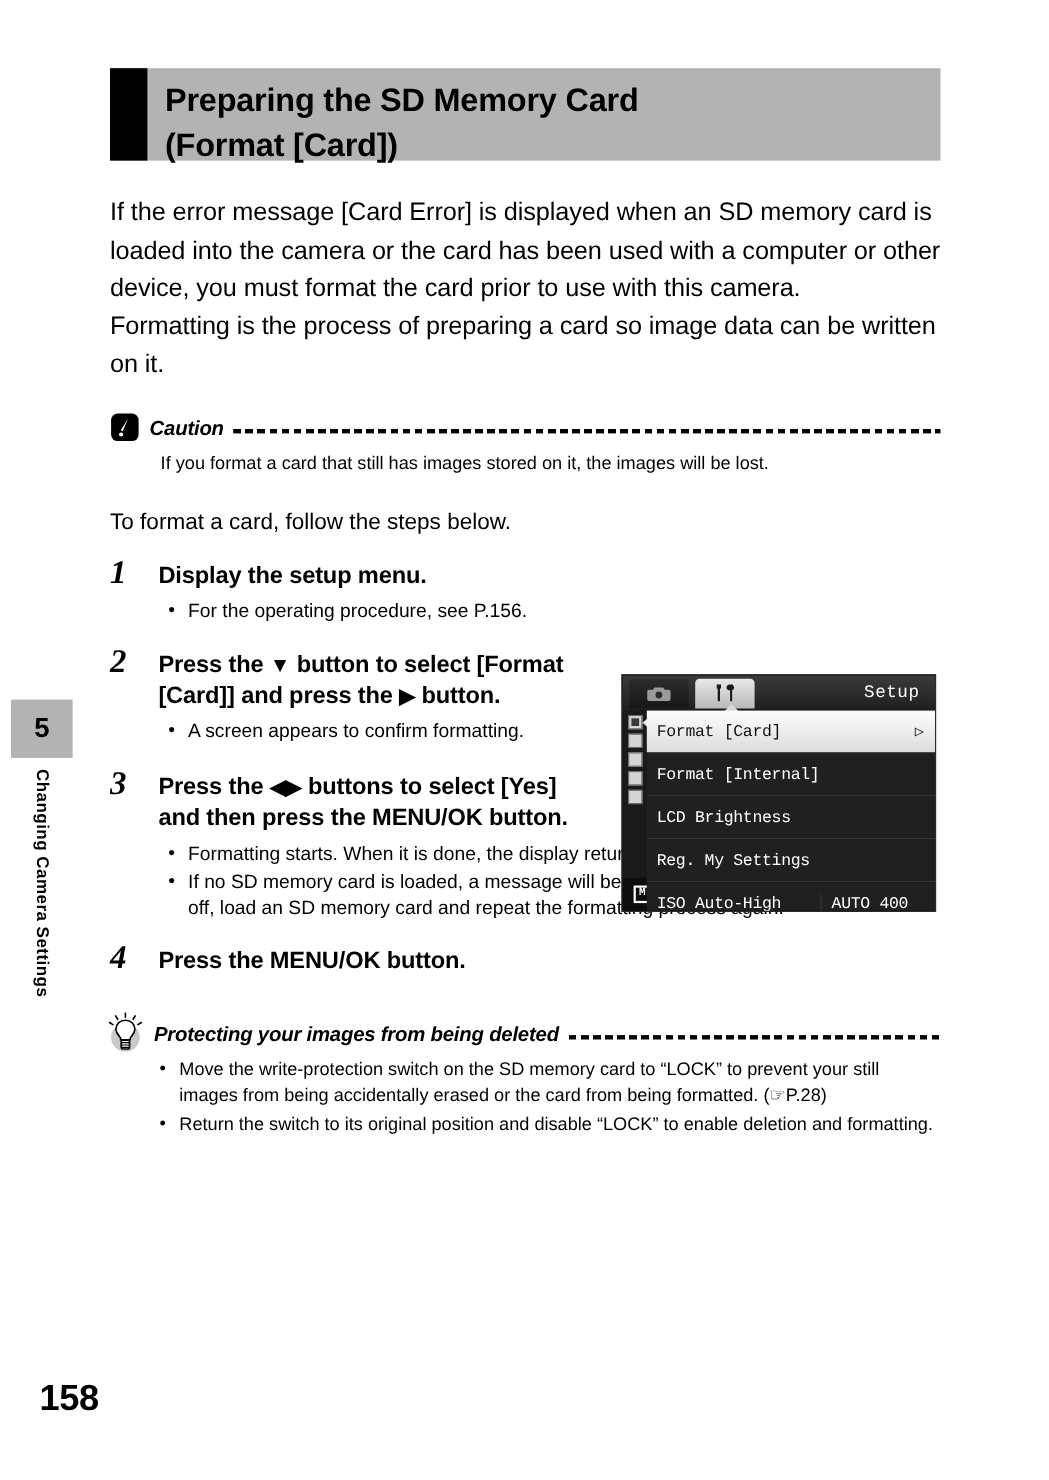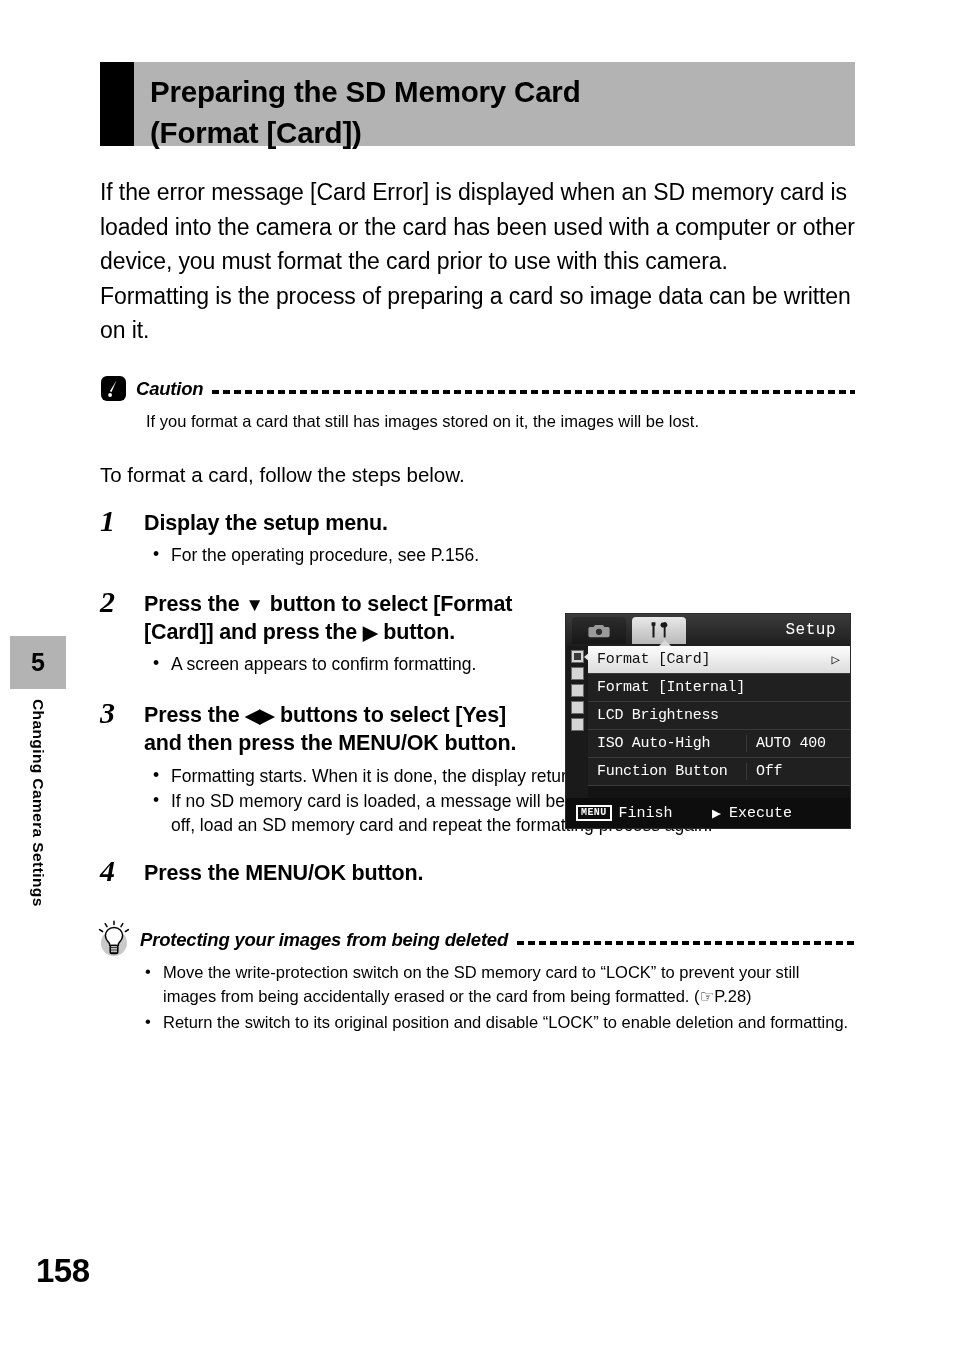--- a/index.html
+++ b/index.html
@@ -265,21 +265,21 @@
   .rail-arrow {
     position: absolute;
     left: 18px; top: 6px;
     width: 0; height: 0;
     border-top: 5px solid transparent;
     border-bottom: 5px solid transparent;
     border-right: 6px solid #e6e6e6;
   }
   .lcd-rows { flex: 1; }
   .lcd-row {
-    height: 28px;
+    height: 39px;
     display: flex;
     align-items: center;
     border-bottom: 1px solid #3a3a3a;
     font-size: 15px;
     padding-left: 9px;
     background: #202020;
     position: relative;
   }
   .lcd-row.sel {
     background: linear-gradient(#fdfdfd, #dcdcdc);
@@ -455,20 +455,23 @@
         <span class="lbl">Format [Card]</span>
         <span class="caret-r">▷</span>
       </div>
       <div class="lcd-row">
         <span class="lbl">Format [Internal]</span>
       </div>
       <div class="lcd-row">
         <span class="lbl">LCD Brightness</span>
       </div>
       <div class="lcd-row">
+        <span class="lbl">Reg. My Settings</span>
+      </div>
+      <div class="lcd-row">
         <span class="lbl">ISO Auto-High</span>
         <span class="val">AUTO 400</span>
       </div>
       <div class="lcd-row">
         <span class="lbl">Function Button</span>
         <span class="val">Off</span>
       </div>
     </div>
   </div>
 

